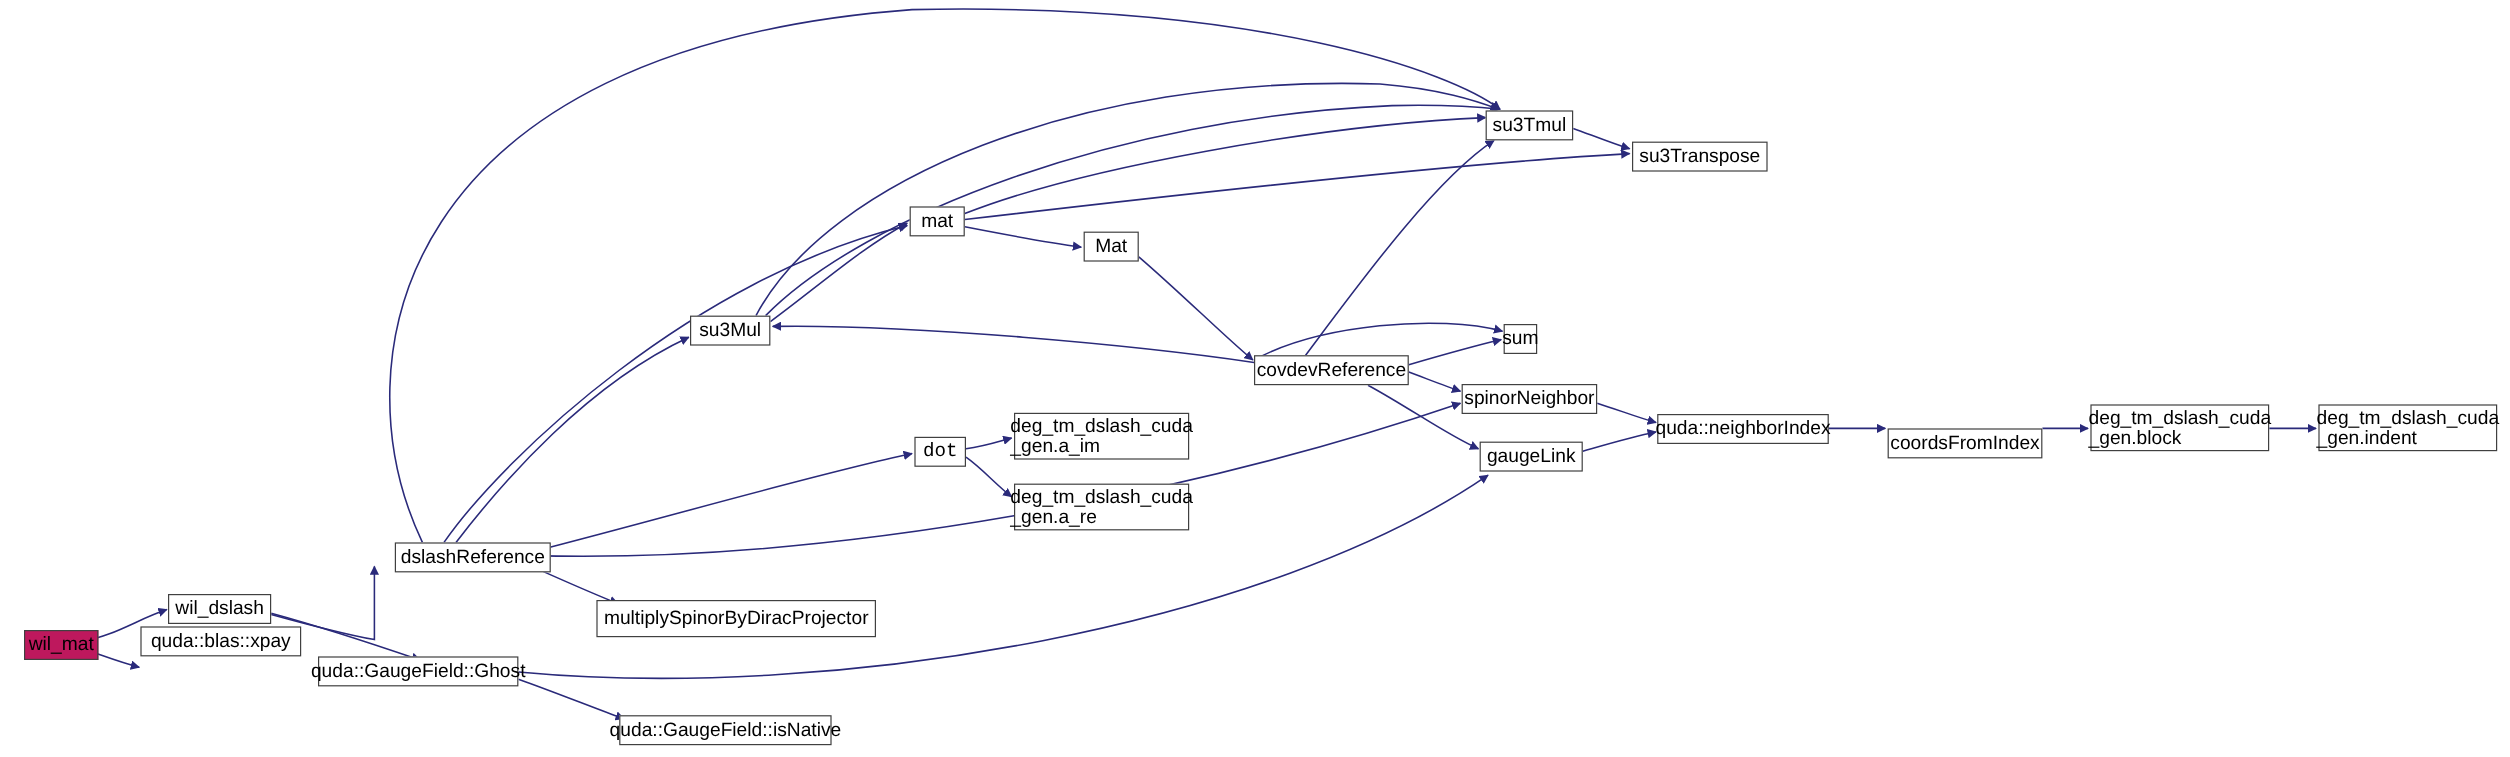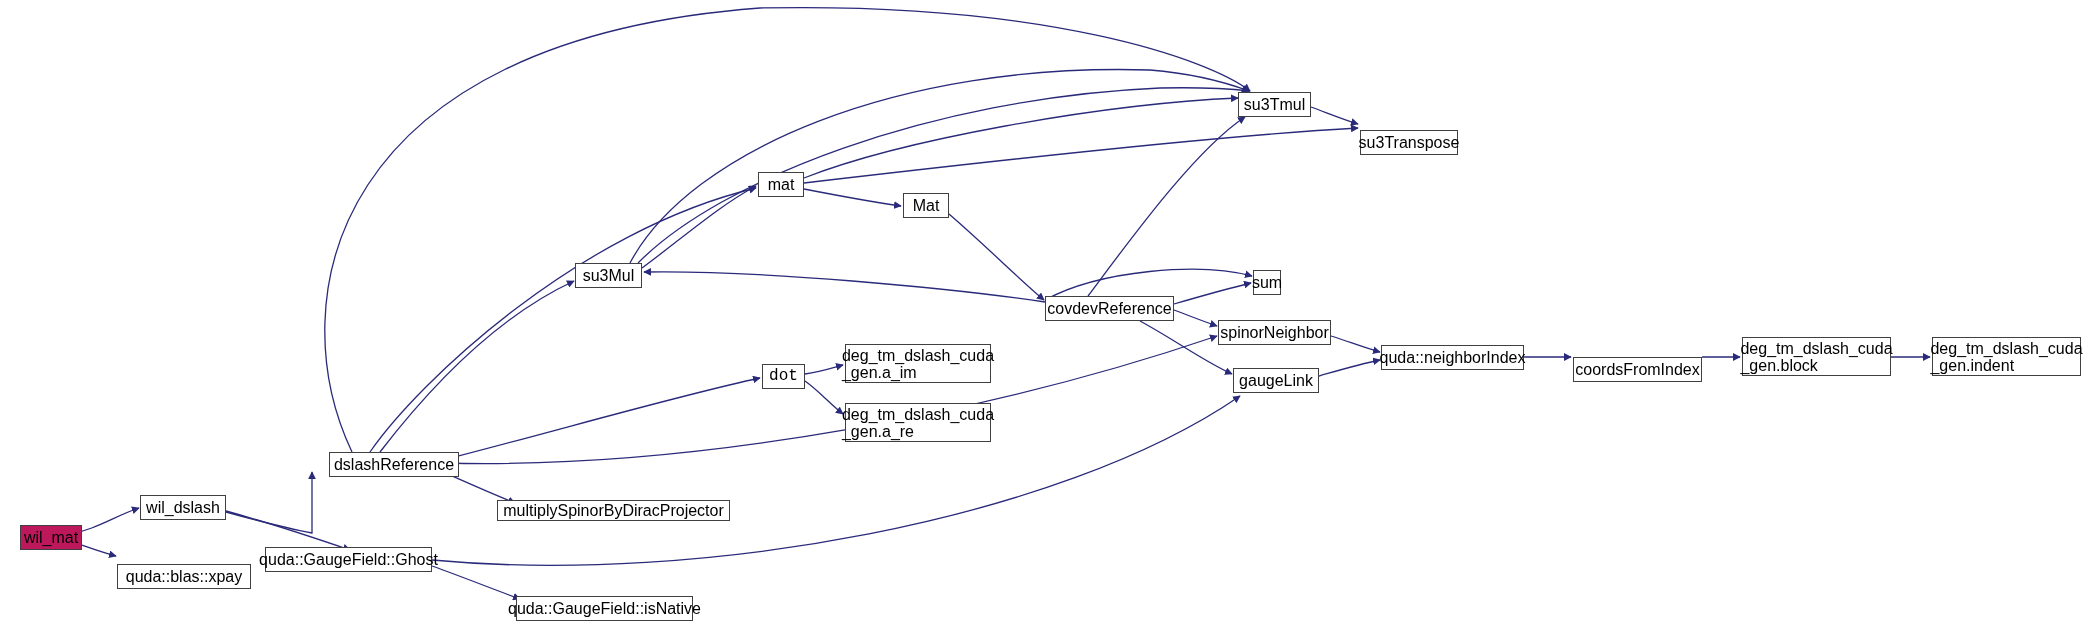--- a/index.html
+++ b/index.html
@@ -89,39 +89,39 @@
         <path d="M 1319,376 C 1340,370 1360,364 1380,360" marker-end="url(#arrow)" stroke="#2a2a7a"></path>
         <path d="M 1524,357 C 1540,357 1556,357 1571,357" marker-end="url(#arrow)" stroke="#2a2a7a"></path>
         <path d="M 1702,357 C 1715,357 1728,357 1740,357" marker-end="url(#arrow)" stroke="#2a2a7a"></path>
         <path d="M 1891,357 C 1905,357 1918,357 1930,357" marker-end="url(#arrow)" stroke="#2a2a7a"></path>
         <path d="M 1311,107 C 1325,112 1342,119 1358,124" marker-end="url(#arrow)" stroke="#2a2a7a"></path>
       </g>
   </svg>
   <div id="nodes">
       <div class="node highlight" style="left: 8px; top: 525px; width: 62px; height: 25px;"><span class="nlabel">wil_mat</span></div>
       <div class="node" style="left: 140px; top: 495px; width: 86px; height: 25px;"><span class="nlabel">wil_dslash</span></div>
-      <div class="node" style="left: 117px; top: 564px; width: 134px; height: 25px;"><span class="nlabel">quda::blas::xpay</span></div>
+      <div class="node" style="left: 117px; top: 522px; width: 134px; height: 25px;"><span class="nlabel">quda::blas::xpay</span></div>
       <div class="node" style="left: 265px; top: 547px; width: 167px; height: 25px;"><span class="nlabel">quda::GaugeField::Ghost</span></div>
       <div class="node" style="left: 516px; top: 596px; width: 177px; height: 25px;"><span class="nlabel">quda::GaugeField::isNative</span></div>
       <div class="node" style="left: 329px; top: 452px; width: 130px; height: 25px;"><span class="nlabel">dslashReference</span></div>
-      <div class="node" style="left: 497px; top: 500px; width: 233px; height: 21px;"><span class="nlabel">multiplySpinorByDiracProjector</span></div>
+      <div class="node" style="left: 497px; top: 500px; width: 233px; height: 31px;"><span class="nlabel">multiplySpinorByDiracProjector</span></div>
       <div class="node" style="left: 762px; top: 364px; width: 43px; height: 25px; font-family: Liberation Mono, monospace;"><span class="nlabel">dot</span></div>
       <div class="node" style="left: 845px; top: 344px; width: 146px; height: 39px;"><span class="nlabel">deg_tm_dslash_cuda
 _gen.a_im</span></div>
       <div class="node" style="left: 845px; top: 403px; width: 146px; height: 39px;"><span class="nlabel">deg_tm_dslash_cuda
 _gen.a_re</span></div>
       <div class="node" style="left: 575px; top: 263px; width: 67px; height: 25px;"><span class="nlabel">su3Mul</span></div>
       <div class="node" style="left: 758px; top: 172px; width: 46px; height: 25px;"><span class="nlabel">mat</span></div>
       <div class="node" style="left: 903px; top: 193px; width: 46px; height: 25px;"><span class="nlabel">Mat</span></div>
       <div class="node" style="left: 1045px; top: 296px; width: 129px; height: 25px;"><span class="nlabel">covdevReference</span></div>
       <div class="node" style="left: 1253px; top: 270px; width: 28px; height: 25px;"><span class="nlabel">sum</span></div>
       <div class="node" style="left: 1218px; top: 320px; width: 113px; height: 25px;"><span class="nlabel">spinorNeighbor</span></div>
       <div class="node" style="left: 1233px; top: 368px; width: 86px; height: 25px;"><span class="nlabel">gaugeLink</span></div>
       <div class="node" style="left: 1381px; top: 345px; width: 143px; height: 25px;"><span class="nlabel">quda::neighborIndex</span></div>
       <div class="node" style="left: 1573px; top: 345px; width: 129px; height: 25px; margin-top: 12px;"><span class="nlabel">coordsFromIndex</span></div>
       <div class="node" style="left: 1742px; top: 337px; width: 149px; height: 39px;"><span class="nlabel">deg_tm_dslash_cuda
 _gen.block</span></div>
       <div class="node" style="left: 1932px; top: 337px; width: 149px; height: 39px;"><span class="nlabel">deg_tm_dslash_cuda
 _gen.indent</span></div>
       <div class="node" style="left: 1238px; top: 92px; width: 73px; height: 25px;"><span class="nlabel">su3Tmul</span></div>
-      <div class="node" style="left: 1360px; top: 118px; width: 98px; height: 25px; margin-top: 12px;"><span class="nlabel">su3Transpose</span></div>
+      <div class="node" style="left: 1360px; top: 118px; width: 113px; height: 25px;"><span class="nlabel">su3Transpose</span></div>
     </div>
 </div>
 
 </body></html>

